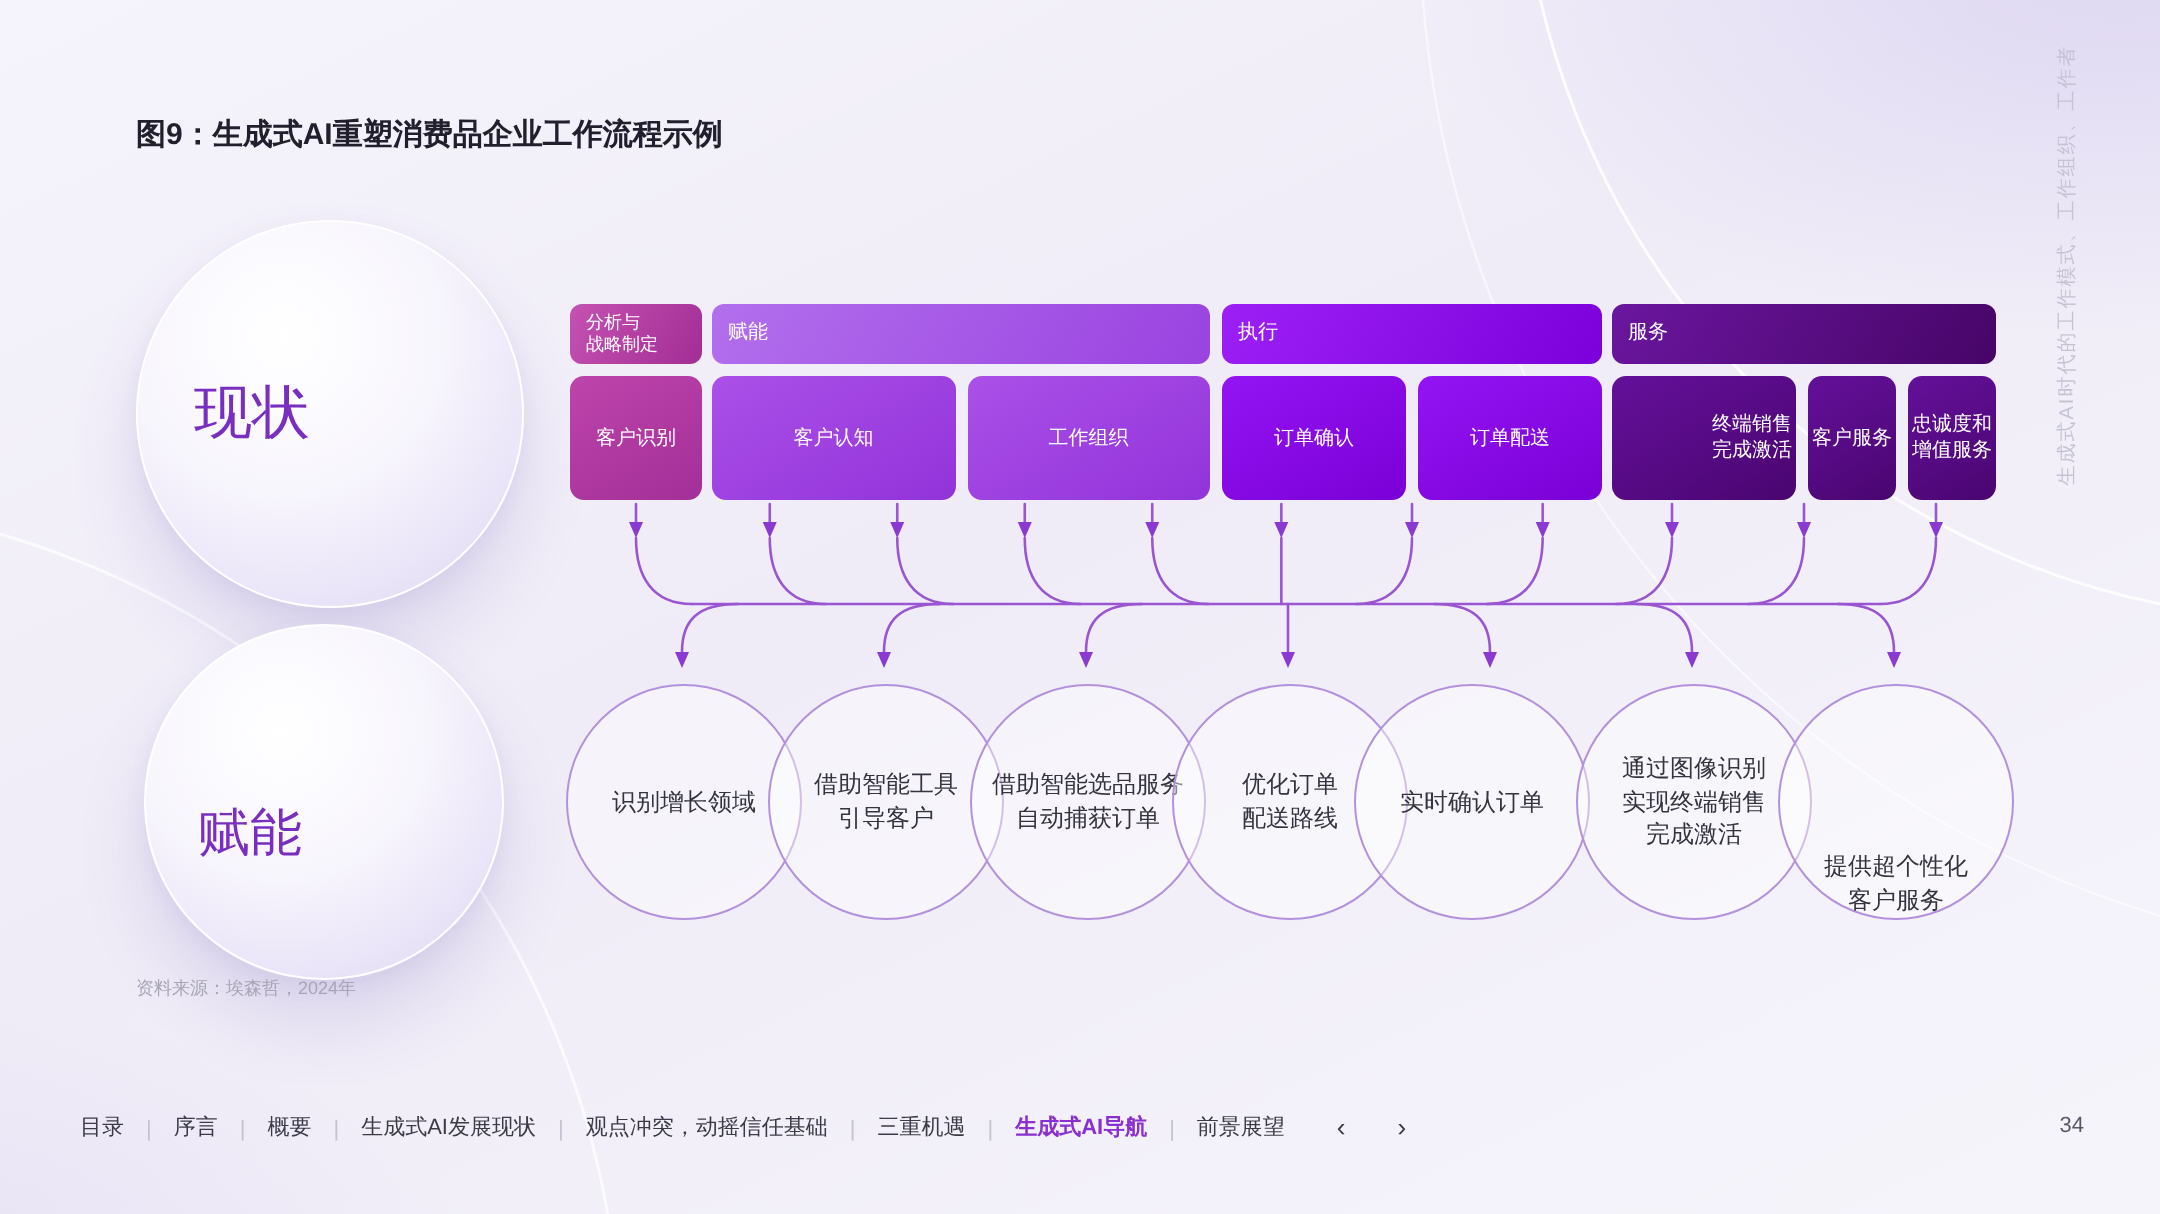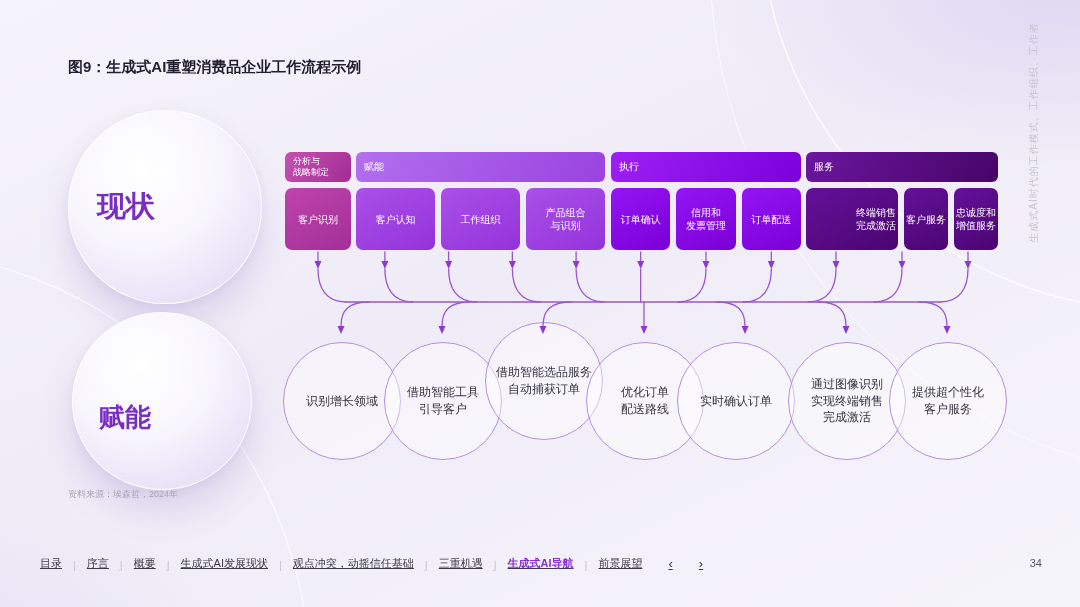--- a/index.html
+++ b/index.html
@@ -25,21 +25,21 @@
   }
   .bubble{
     position:absolute;border-radius:50%;
     background:radial-gradient(circle at 38% 30%, #ffffff 0%, #f8f6fd 42%, #eae5f8 72%, #dad3ef 100%);
     box-shadow:0 22px 34px rgba(110,86,180,0.16), 0 4px 10px rgba(110,86,180,0.08);
     border:1px solid rgba(255,255,255,0.95);
   }
   .bubble-label{
     position:absolute;left:28px;top:50%;transform:translateY(-50%);
     font-family:"DejaVu Serif","Liberation Serif",serif;
-    color:#7a2ec0;font-weight:700;line-height:1.3;white-space:pre-line;
+    color:#7a2ec0;font-weight:400;line-height:1.3;white-space:pre-line;
   }
   .bubble-current{left:68px;top:110px;width:192px;height:192px;}
   .bubble-current .bubble-label{font-size:29px;}
   .bubble-genai{left:72px;top:312px;width:178px;height:176px;}
   .bubble-genai .bubble-label{font-size:26px;left:26px;}
   .source-line{position:absolute;left:68px;top:488px;font-size:9px;color:#a8a5b6;}
   .phase{position:absolute;}
   .phase-header{
     position:absolute;left:0;top:0;width:100%;height:30px;border-radius:6px;
     color:#fff;display:flex;align-items:center;box-sizing:border-box;padding:0 8px;
@@ -53,21 +53,21 @@
   }
   .ai-circle{
     position:absolute;width:116px;height:116px;border-radius:50%;
     border:1px solid #b391dd;background:rgba(255,255,255,0.42);
     display:flex;align-items:center;justify-content:center;text-align:center;
   }
   .ai-circle span{
     font-size:12px;color:#35333f;font-weight:500;line-height:1.4;white-space:pre-line;padding:0 6px;
   }
   .flow-svg{position:absolute;left:0;top:0;pointer-events:none;}
-  .footer{position:absolute;left:40px;top:556px;font-size:11px;color:#3c3a48;display:flex;align-items:flex-end;text-decoration:underline;}
+  .footer{position:absolute;left:40px;top:556px;font-size:11px;color:#3c3a48;display:flex;align-items:flex-end;}
   .footer .nav-item{cursor:pointer;}
   .footer .nav-item.active{color:#8a2fd0;font-weight:700;}
   .footer .sep{color:#c5c2d2;margin:0 11px;}
   .footer .chev{margin-left:26px;color:#3c3a48;font-size:13px;cursor:pointer;}
   .page-number{position:absolute;right:38px;top:557px;font-size:11px;color:#5a5766;}
 </style>
 </head>
 <body>
 
 <div class="decor-tint"></div>
@@ -98,30 +98,26 @@
 战略制定</div>
       <div class="box-row">
         <div class="wf-box" style="background: linear-gradient(150deg, rgb(189, 68, 171), rgb(163, 47, 152));">客户识别</div>
       </div>
     </div>
     <div class="phase" style="left: 356px; top: 152px; width: 249px;">
       <div class="phase-header" style="background: linear-gradient(120deg, rgb(178, 111, 237), rgb(154, 67, 224)); font-size: 10px;">赋能</div>
       <div class="box-row">
         <div class="wf-box" style="background: linear-gradient(150deg, rgb(171, 80, 232), rgb(146, 51, 218));">客户认知</div>
         <div class="wf-box" style="background: linear-gradient(150deg, rgb(171, 80, 232), rgb(146, 51, 218));">工作组织</div>
-        <div class="wf-box" style="background: linear-gradient(150deg, rgb(171, 80, 232), rgb(146, 51, 218));">产品组合
-与识别</div>
       </div>
     </div>
     <div class="phase" style="left: 611px; top: 152px; width: 190px;">
       <div class="phase-header" style="background: linear-gradient(120deg, rgb(156, 32, 246), rgb(124, 0, 218)); font-size: 10px;">执行</div>
       <div class="box-row">
         <div class="wf-box" style="background: linear-gradient(150deg, rgb(148, 20, 244), rgb(122, 0, 214));">订单确认</div>
-        <div class="wf-box" style="background: linear-gradient(150deg, rgb(148, 20, 244), rgb(122, 0, 214));">信用和
-发票管理</div>
         <div class="wf-box" style="background: linear-gradient(150deg, rgb(148, 20, 244), rgb(122, 0, 214));">订单配送</div>
       </div>
     </div>
     <div class="phase" style="left: 806px; top: 152px; width: 192px;">
       <div class="phase-header" style="background: linear-gradient(120deg, rgb(107, 22, 159), rgb(71, 5, 103)); font-size: 10px;">服务</div>
       <div class="box-row">
         <div class="wf-box" style="background: linear-gradient(150deg, rgb(100, 16, 154), rgb(74, 5, 112)); padding-left: 48px;">终端销售
 完成激活</div>
         <div class="wf-box" style="background: linear-gradient(150deg, rgb(100, 16, 154), rgb(74, 5, 112));">客户服务</div>
         <div class="wf-box" style="background: linear-gradient(150deg, rgb(100, 16, 154), rgb(74, 5, 112));">忠诚度和
@@ -130,37 +126,37 @@
     </div>
   </div>
 <div id="circles-root">
     <div class="ai-circle" style="left: 283px; top: 342px;">
       <span>识别增长领域</span>
     </div>
     <div class="ai-circle" style="left: 384px; top: 342px;">
       <span>借助智能工具
 引导客户</span>
     </div>
-    <div class="ai-circle" style="left: 485px; top: 322px;">
+    <div class="ai-circle" style="left: 485px; top: 342px;">
       <span>借助智能选品服务
 自动捕获订单</span>
     </div>
     <div class="ai-circle" style="left: 586px; top: 342px;">
       <span>优化订单
 配送路线</span>
     </div>
     <div class="ai-circle" style="left: 677px; top: 342px;">
       <span>实时确认订单</span>
     </div>
     <div class="ai-circle" style="left: 788px; top: 342px;">
       <span>通过图像识别
 实现终端销售
 完成激活</span>
     </div>
-    <div class="ai-circle" style="left: 889px; top: 342px;">
+    <div class="ai-circle" style="left: 889px; top: 342px; align-items: flex-end;">
       <span>提供超个性化
 客户服务</span>
     </div>
   </div>
 <svg id="flow-arrows" class="flow-svg" width="1080" height="607">
     <path d="M318,252 L318,261" fill="none" stroke="#9a55d2" stroke-width="1.3" stroke-linecap="round"></path>
     <polygon points="314.5,261 321.5,261 318,269" fill="#8a3ad0"></polygon>
     <path d="M318,269 C318,288 326,302 346,302" fill="none" stroke="#9a55d2" stroke-width="1.3" stroke-linecap="round"></path>
     <path d="M384.875,252 L384.875,261" fill="none" stroke="#9a55d2" stroke-width="1.3" stroke-linecap="round"></path>
     <polygon points="381.375,261 388.375,261 384.875,269" fill="#8a3ad0"></polygon>

